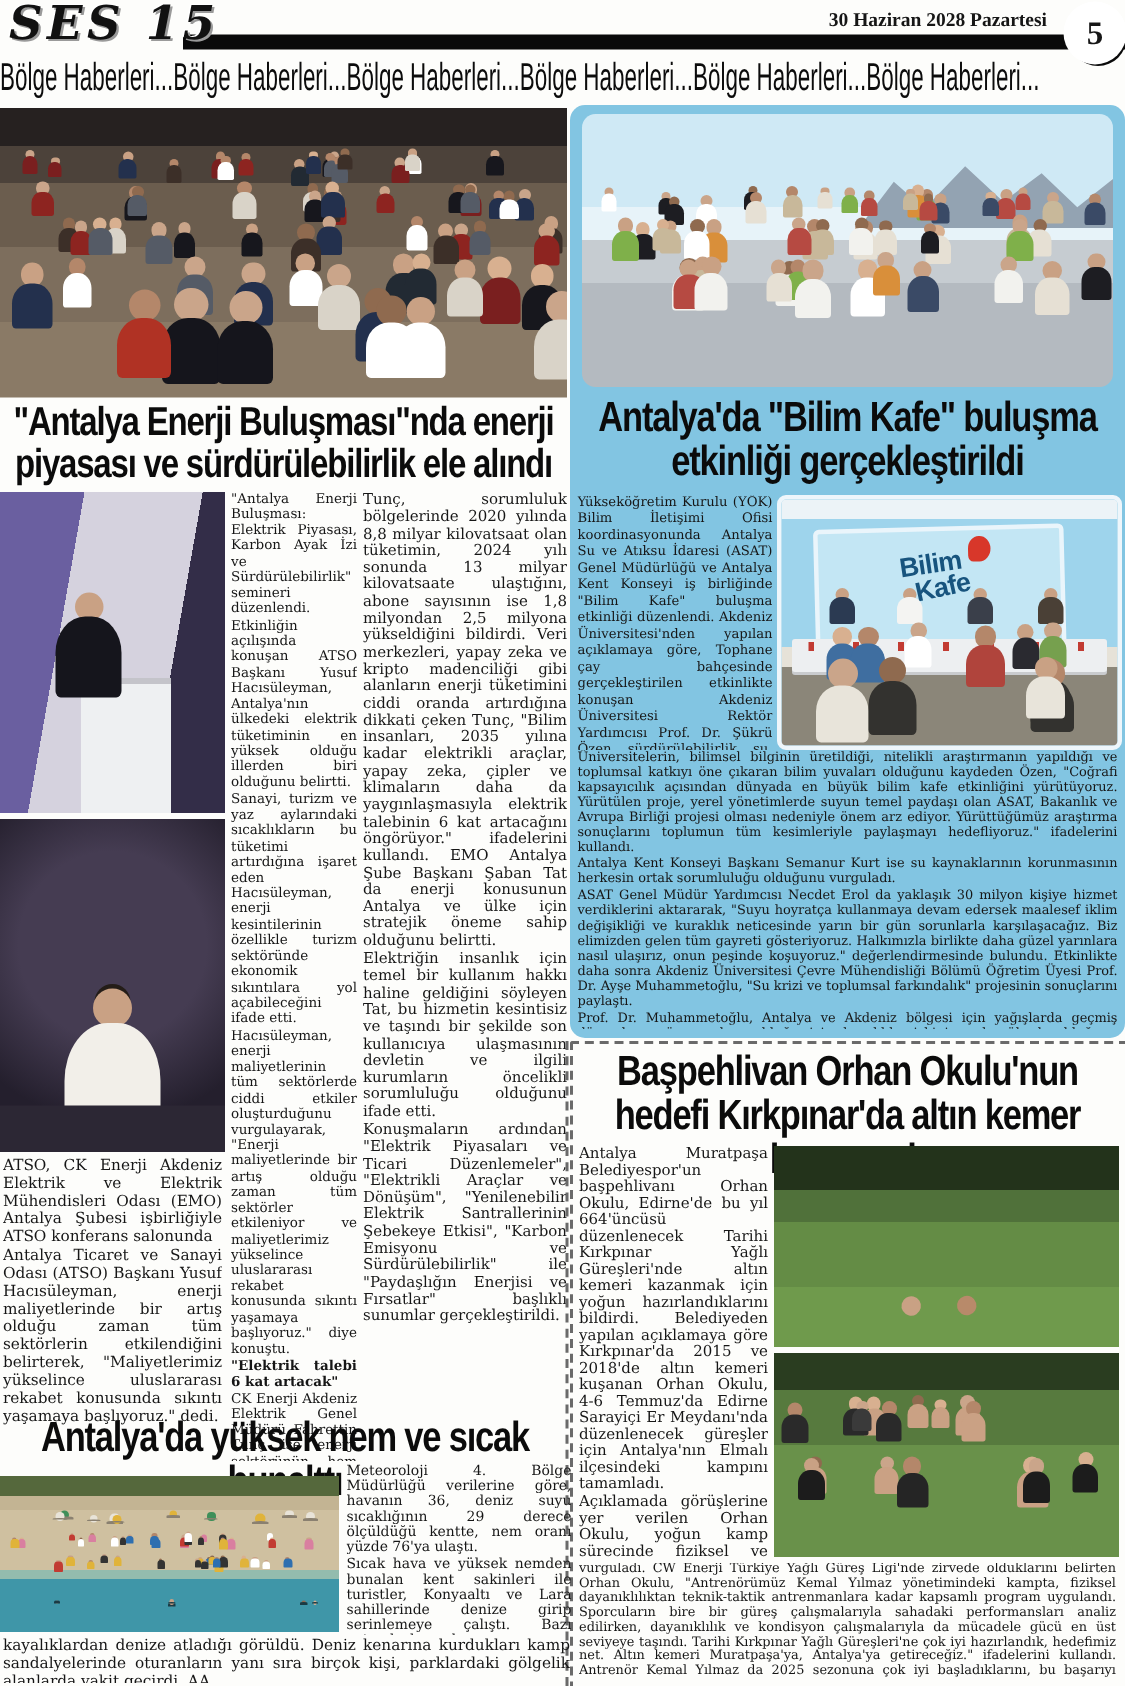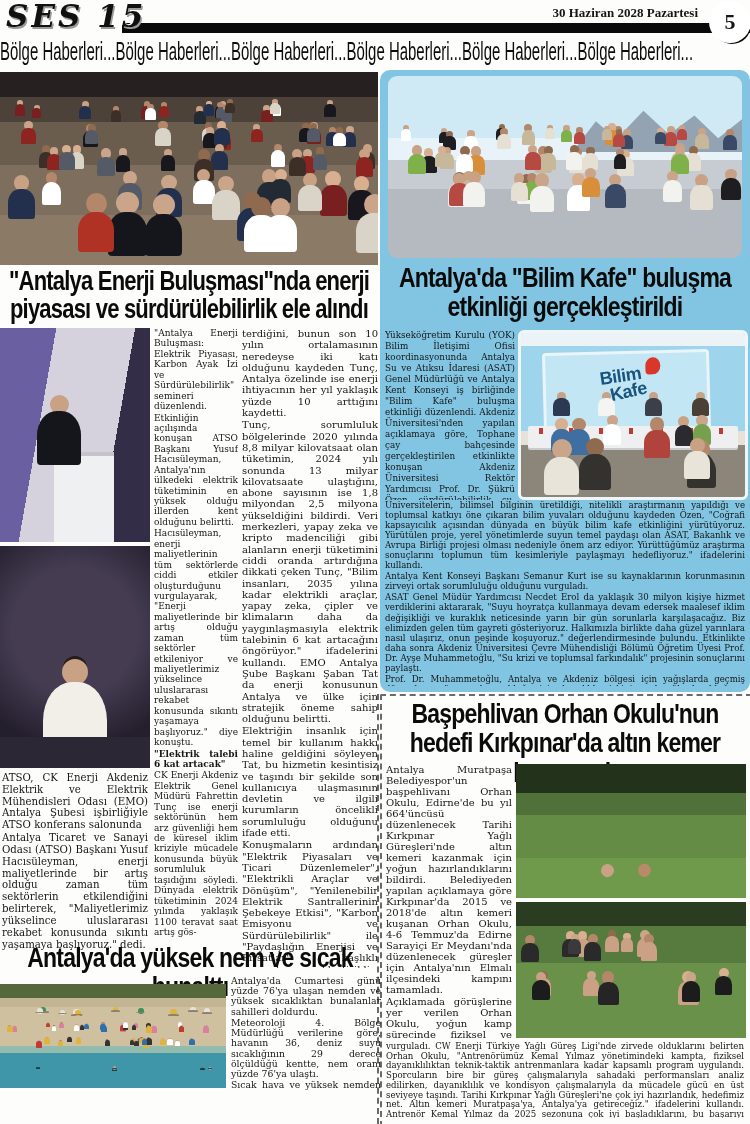--- a/index.html
+++ b/index.html
@@ -379,28 +379,28 @@
     <div style="position:absolute;left:0;bottom:0;width:100%;height:14%;background:#2c2734;"></div>
   </div>
 
   <div class="tcol" style="left:2px;top:772px;width:146px;height:178px;font-size:10.2px;line-height:1.16;">
     <p>ATSO, CK Enerji Akdeniz Elektrik ve Elektrik Mühendisleri Odası (EMO) Antalya Şubesi işbirliğiyle ATSO konferans salonunda</p>
     <p>Antalya Ticaret ve Sanayi Odası (ATSO) Başkanı Yusuf Hacısüleyman, enerji maliyetlerinde bir artış olduğu zaman tüm sektörlerin etkilendiğini belirterek, "Maliyetlerimiz yükselince uluslararası rekabet konusunda sıkıntı yaşamaya başlıyoruz." dedi.</p>
   </div>
 
   <div class="tcol" style="left:154px;top:328px;width:84px;height:646px;font-size:9px;line-height:1.16;">
     <p>"Antalya Enerji Buluşması: Elektrik Piyasası, Karbon Ayak İzi ve Sürdürülebilirlik" semineri düzenlendi.</p>
-    <p>Etkinliğin açılışında konuşan ATSO Başkanı Yusuf Hacısüleyman, Antalya'nın ülkedeki elektrik tüketiminin en yüksek olduğu illerden kent olduğunu belirtti.</p>
+    <p>Etkinliğin açılışında konuşan ATSO Başkanı Yusuf Hacısüleyman, Antalya'nın ülkedeki elektrik tüketiminin en yüksek olduğu illerden biri olduğunu belirtti.</p>
+    <p>Sanayi, turizm ve yaz aylarındaki sıcaklıkların bu tüketimi artırdığına işaret eden Hacısüleyman, enerji kesintilerinin özellikle turizm sektöründe ekonomik sıkıntılara yol açabileceğini ifade etti.</p>
     <p>Hacısüleyman, enerji maliyetlerinin tüm sektörlerde ciddi etkiler oluşturduğunu vurgulayarak, "Enerji maliyetlerinde bir artış olduğu zaman tüm sektörler etkileniyor ve maliyetlerimiz yükselince uluslararası rekabet konusunda sıkıntı yaşamaya başlıyoruz." diye konuştu.</p>
     <p class="subhead">"Elektrik talebi 6 kat artacak"</p>
     <p>CK Enerji Akdeniz Elektrik Genel Müdürü Fahrettin Tunç ise enerji sektörünün hem arz güvenliği hem de küresel iklim kriziyle mücadele konusunda büyük sorumluluk taşıdığını söyledi. Dünyada elektrik tüketiminin 2024 yılında yaklaşık 1100 teravat saat artış gös-</p>
   </div>
 
   <div class="tcol" style="left:242px;top:328px;width:136px;height:640px;font-size:10px;line-height:1.13;">
-    <p>terdiğini, bunun son 10 yılın ortalamasının neredeyse iki katı olduğunu kaydeden Tunç, Antalya özelinde ise enerji ihtiyacının her yıl yaklaşık yüzde 10 arttığını kaydetti.</p>
     <p>Tunç, sorumluluk bölgelerinde 2020 yılında 8,8 milyar kilovatsaat olan tüketimin, 2024 yılı sonunda 13 milyar kilovatsaate ulaştığını, abone sayısının ise 1,8 milyondan 2,5 milyona yükseldiğini bildirdi. Veri merkezleri, yapay zeka ve kripto madenciliği gibi alanların enerji tüketimini ciddi oranda artırdığına dikkati çeken Tunç, "Bilim insanları, 2035 yılına kadar elektrikli araçlar, yapay zeka, çipler ve klimaların daha da yaygınlaşmasıyla elektrik talebinin 6 kat artacağını öngörüyor." ifadelerini kullandı. EMO Antalya Şube Başkanı Şaban Tat da enerji konusunun Antalya ve ülke için stratejik öneme sahip olduğunu belirtti.</p>
     <p>Elektriğin insanlık için temel bir kullanım hakkı haline geldiğini söyleyen Tat, bu hizmetin kesintisiz ve taşındı bir şekilde son kullanıcıya ulaşmasının devletin ve ilgili kurumların öncelikli sorumluluğu olduğunu ifade etti.</p>
     <p>Konuşmaların ardından "Elektrik Piyasaları ve Ticari Düzenlemeler", "Elektrikli Araçlar ve Dönüşüm", "Yenilenebilir Elektrik Santrallerinin Şebekeye Etkisi", "Karbon Emisyonu ve Sürdürülebilirlik" ile "Paydaşlığın Enerjisi ve Fırsatlar" başlıklı sunumlar gerçekleştirildi.</p>
 
   </div>
 
   <div class="blue-panel"></div>
 
   <div class="photo ph-group" style="left:388px;top:76px;width:354px;height:182px;">
     <div class="mtn"></div>
@@ -697,21 +697,21 @@
         </div>
         <div class="pr" style="left: 25.9389%; top: 63.7718%;">
           <i style="width: 18.756px; height: 18.756px; background: rgb(143, 106, 79); margin-left: 6.56459px;"></i>
           <b style="width: 31.8852px; height: 35.6364px; background: rgb(51, 50, 47);"></b>
         </div>
       </div>
   </div>
 
   <div class="tcol" style="left:385px;top:500px;width:360px;height:186px;font-size:8.6px;line-height:1.17;">
     <p>Üniversitelerin, bilimsel bilginin üretildiği, nitelikli araştırmanın yapıldığı ve toplumsal katkıyı öne çıkaran bilim yuvaları olduğunu kaydeden Özen, "Coğrafi kapsayıcılık açısından dünyada en büyük bilim kafe etkinliğini yürütüyoruz. Yürütülen proje, yerel yönetimlerde suyun temel paydaşı olan ASAT, Bakanlık ve Avrupa Birliği projesi olması nedeniyle önem arz ediyor. Yürüttüğümüz araştırma sonuçlarını toplumun tüm kesimleriyle paylaşmayı hedefliyoruz." ifadelerini kullandı.</p>
-    <p>Antalya Kent Konseyi Başkanı Semanur Kurt ise su kaynaklarının korunmasının zirveyi ortak sorumluluğu olduğunu vurguladı.</p>
+    <p>Antalya Kent Konseyi Başkanı Semanur Kurt ise su kaynaklarının korunmasının herkesin ortak sorumluluğu olduğunu vurguladı.</p>
     <p>ASAT Genel Müdür Yardımcısı Necdet Erol da yaklaşık 30 milyon kişiye hizmet verdiklerini aktararak, "Suyu hoyratça kullanmaya devam edersek maalesef iklim değişikliği ve kuraklık neticesinde yarın bir gün sorunlarla karşılaşacağız. Biz elimizden gelen tüm gayreti gösteriyoruz. Halkımızla birlikte daha güzel yarınlara nasıl ulaşırız, onun peşinde koşuyoruz." değerlendirmesinde bulundu. Etkinlikte daha sonra Akdeniz Üniversitesi Çevre Mühendisliği Bölümü Öğretim Üyesi Prof. Dr. Ayşe Muhammetoğlu, "Su krizi ve toplumsal farkındalık" projesinin sonuçlarını paylaştı.</p>
     <p>Prof. Dr. Muhammetoğlu, Antalya ve Akdeniz bölgesi için yağışlarda geçmiş dönemlere göre azalma olduğu için kuraklık riskinin çok yüksek olduğunu bildirdi. AA</p>
   </div>
 
   <div class="dash-box"></div>
   <div class="vdash"></div>
 
   <div class="hl" style="left:382px;top:700px;width:366px;font-size:23px;">
     <span>
       <span>Başpehlivan Orhan Okulu'nun hedefi</span>
@@ -1030,19 +1030,21 @@
           <b style="width: 5.56479px; height: 1.6367px; background: rgb(26, 58, 68);"></b>
         </div>
         <div class="pr" style="left: 88.3325%; top: 79.6113%;">
           <i style="width: 3.34313px; height: 3.34313px; background: rgb(143, 106, 79); margin-left: 1.17009px;"></i>
           <b style="width: 5.68332px; height: 1.67156px; background: rgb(26, 58, 68);"></b>
         </div>
       </div>
   </div>
 
   <div class="tcol" style="left:231px;top:976px;width:150px;height:114px;font-size:9.3px;line-height:1.1;">
-    <p>Antalya'da Cumartesi günü yüzde 76'ya ulaşan nemden ve yüksek sıcaklıktan bunalanlar sahilleri doldurdu.</p>
     <p>Meteoroloji 4. Bölge Müdürlüğü verilerine göre, havanın 36, deniz suyu sıcaklığının 29 derece ölçüldüğü kentte, nem oranı yüzde 76'ya ulaştı.</p>
     <p>Sıcak hava ve yüksek nemden bunalan kent sakinleri ile turistler, Konyaaltı ve Lara sahillerinde denize girip serinlemeye çalıştı. Bazı vatandaşların da</p>
   </div>
 
+  <div class="tcol" style="left:2px;top:1092px;width:378px;height:30px;font-size:10.2px;line-height:1.2;">
+    <p>kayalıklardan denize atladığı görüldü. Deniz kenarına kurdukları kamp sandalyelerinde oturanların yanı sıra birçok kişi, parklardaki gölgelik alanlarda vakit geçirdi. AA</p>
+  </div>
 
 </div>
 
 </body></html>

